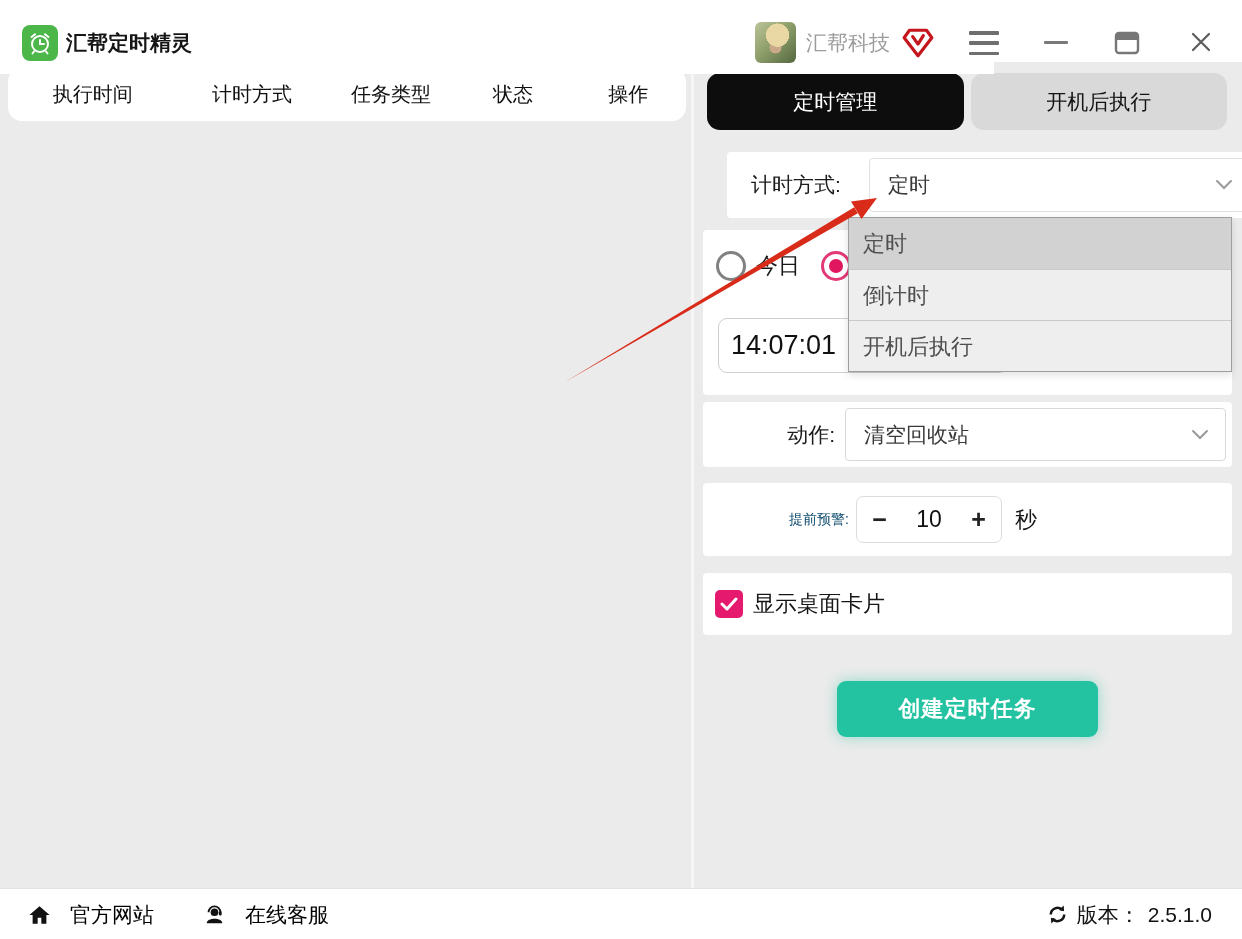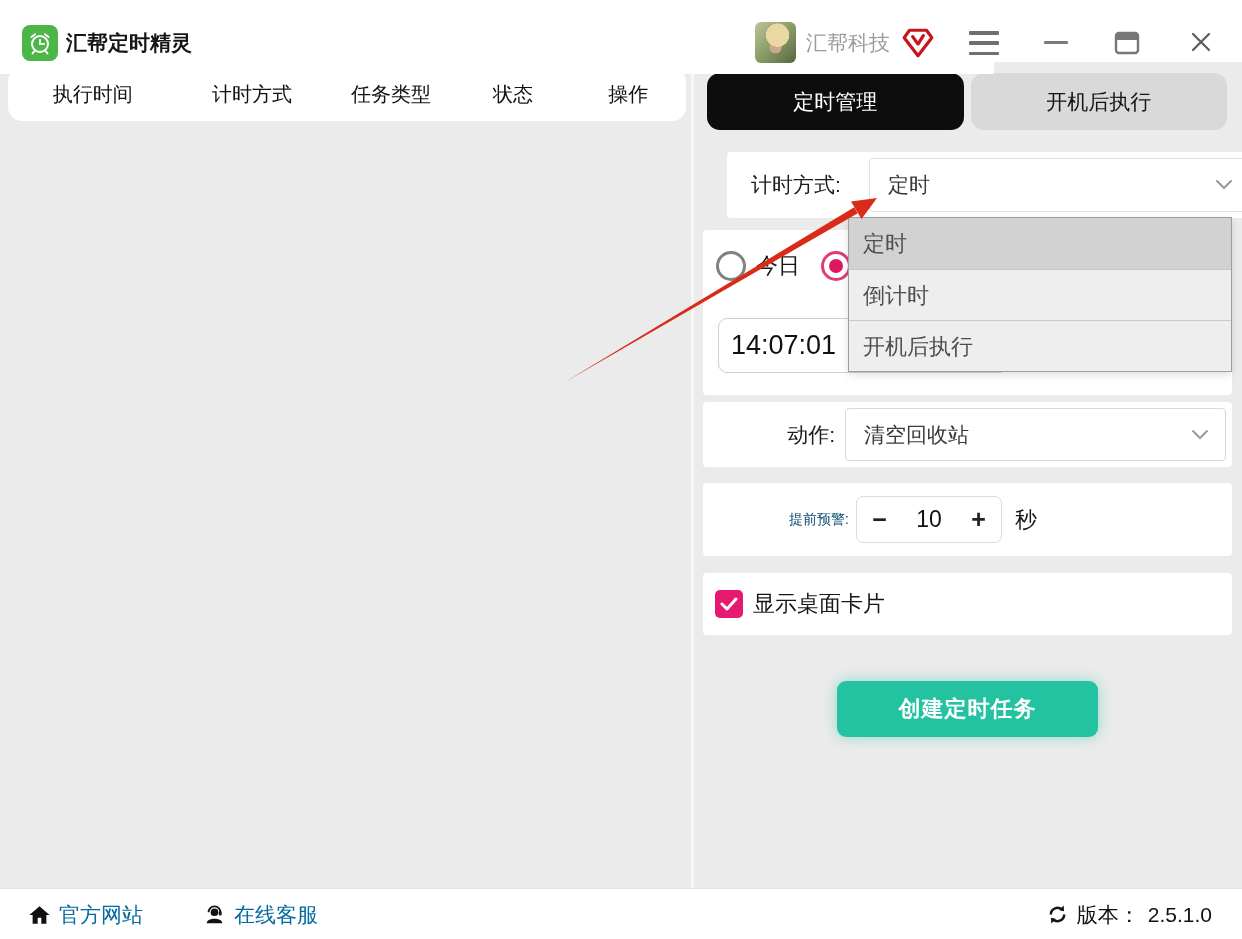--- a/index.html
+++ b/index.html
@@ -64,21 +64,21 @@
   .step-btn { width:45px; text-align:center; font-size:25px; font-weight:600; color:#222; cursor:pointer; line-height:45px; }
   .step-value { flex:1; text-align:center; font-size:23px; font-weight:500; color:#111; }
   .warn-unit { position:absolute; left:312px; top:0; height:100%; display:flex; align-items:center; font-size:22px; color:#161616; }
   
   .checkbox { position:absolute; left:12px; top:17px; width:28px; height:28px; background:#e5196e; border-radius:5px; display:flex; align-items:center; justify-content:center; cursor:pointer; }
   .check-label { position:absolute; left:50px; top:0; height:100%; display:flex; align-items:center; font-size:22px; color:#161616; }
   
   .create-btn { position:absolute; left:837px; top:681px; width:261px; height:56px; background:#23c3a2; border:none; border-radius:9px; color:#fff; font-size:22px; font-weight:700; letter-spacing:1px; cursor:pointer; box-shadow:0 0 14px rgba(35,195,162,.45); font-family:inherit; }
   
   .footer { position:absolute; left:0; top:888px; width:1242px; height:51px; background:#fff; border-top:1px solid #e2e2e2; z-index:5; }
-  .footer-item { position:absolute; top:0; height:51px; display:flex; align-items:center; gap:8px; font-size:21px; font-weight:500; color:#0369a1; cursor:pointer; }
+  .footer-item { position:absolute; top:0; height:51px; display:flex; align-items:center; gap:19px; font-size:21px; font-weight:500; color:#000000; cursor:pointer; }
   .f-site { left:28px; } .f-service { left:203px; }
   .f-version { position:absolute; right:30px; top:0; height:51px; display:flex; align-items:center; gap:8px; font-size:21px; color:#111; }
   .ver-num { font-weight:500; }
   
   .arrow-overlay { position:absolute; left:0; top:0; width:1242px; height:939px; z-index:60; pointer-events:none; }
 </style>
 </head>
 <body>
 
 <div class="topbar">

